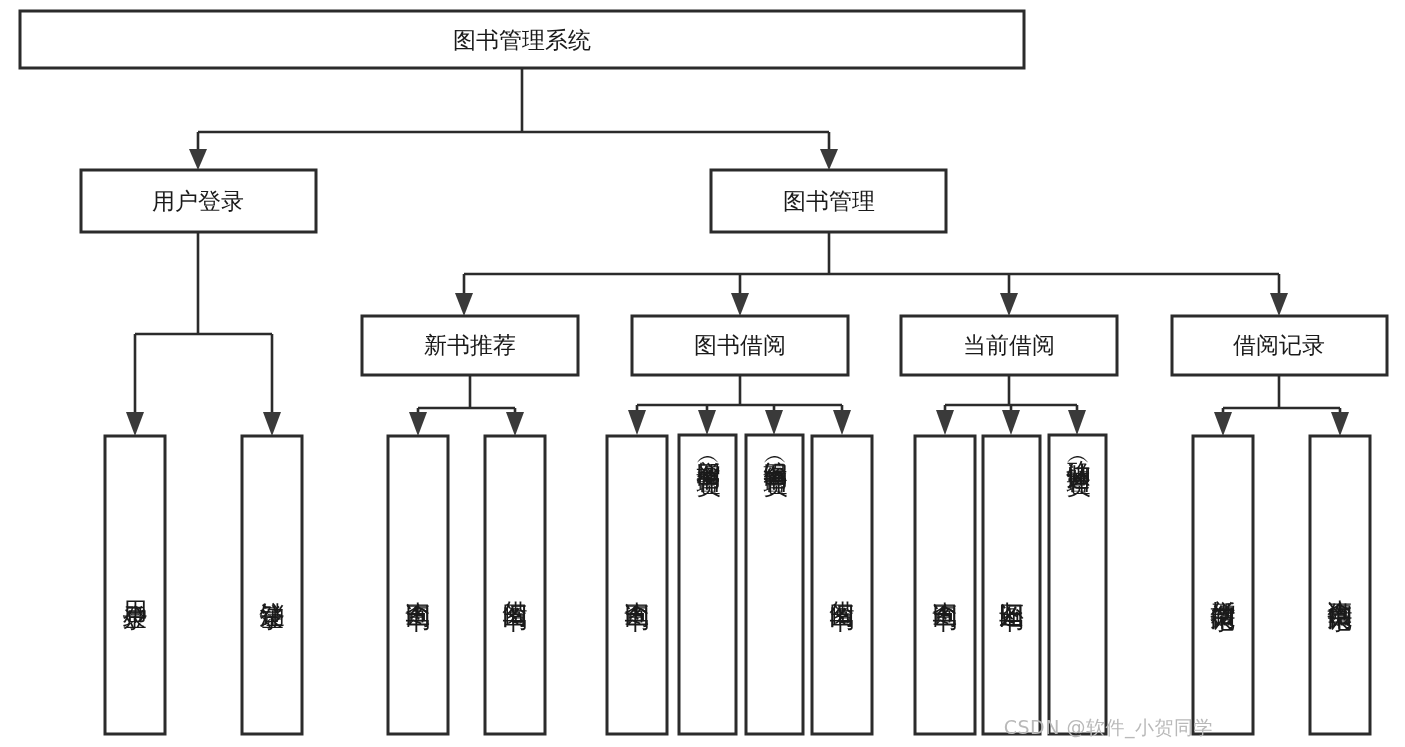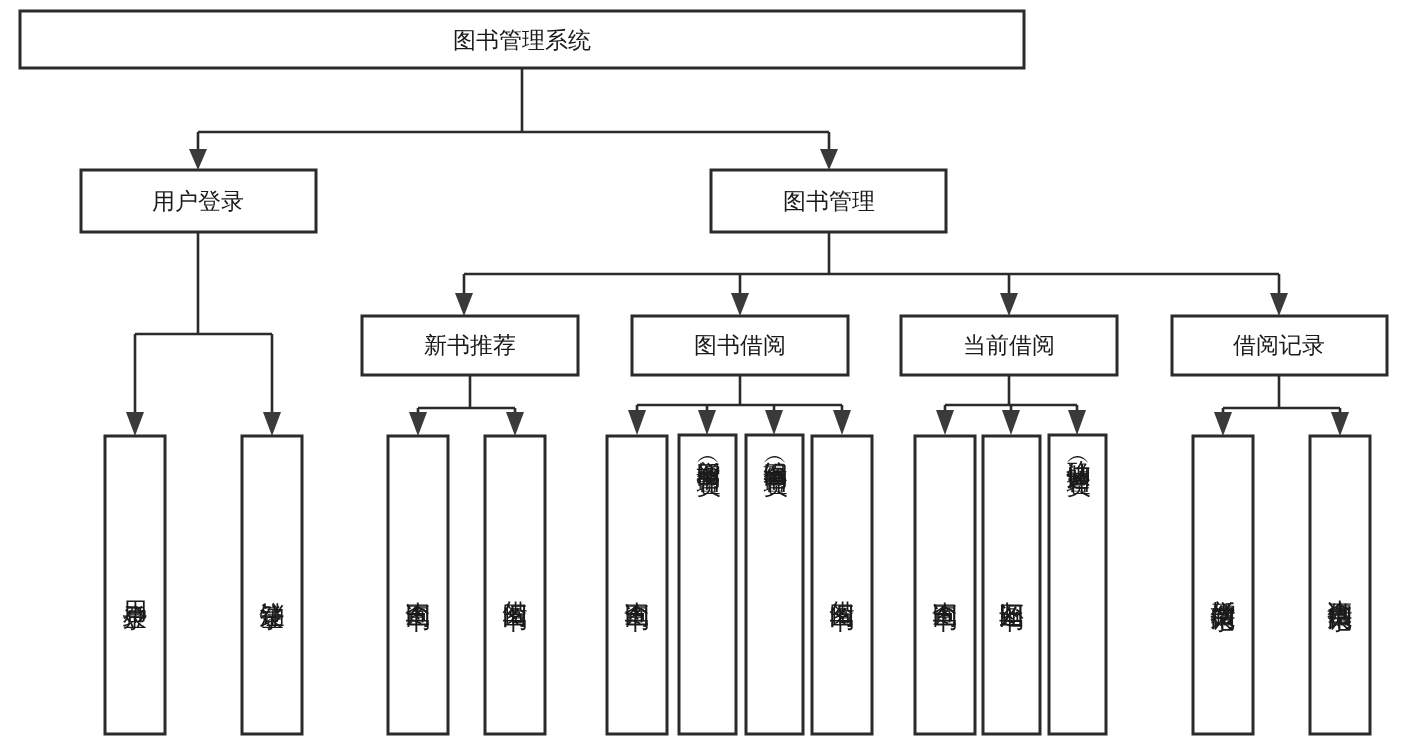--- a/index.html
+++ b/index.html
@@ -226,13 +226,14 @@
     <div class="node-label-v" style="font-size:24px; padding-top:6px;">确认归还（管理员）</div>
   </div>
 
   <div class="vbox-wrap" style="left:1193px; top:436px; width:60px; height:298px;">
     <div class="node-label-v">新增借阅记录</div>
   </div>
   <div class="vbox-wrap" style="left:1310px; top:436px; width:60px; height:298px;">
     <div class="node-label-v">查询借阅记录</div>
   </div>
 
+  <div class="watermark">CSDN @软件_小贺同学</div>
 </div>
 
 </body></html>

